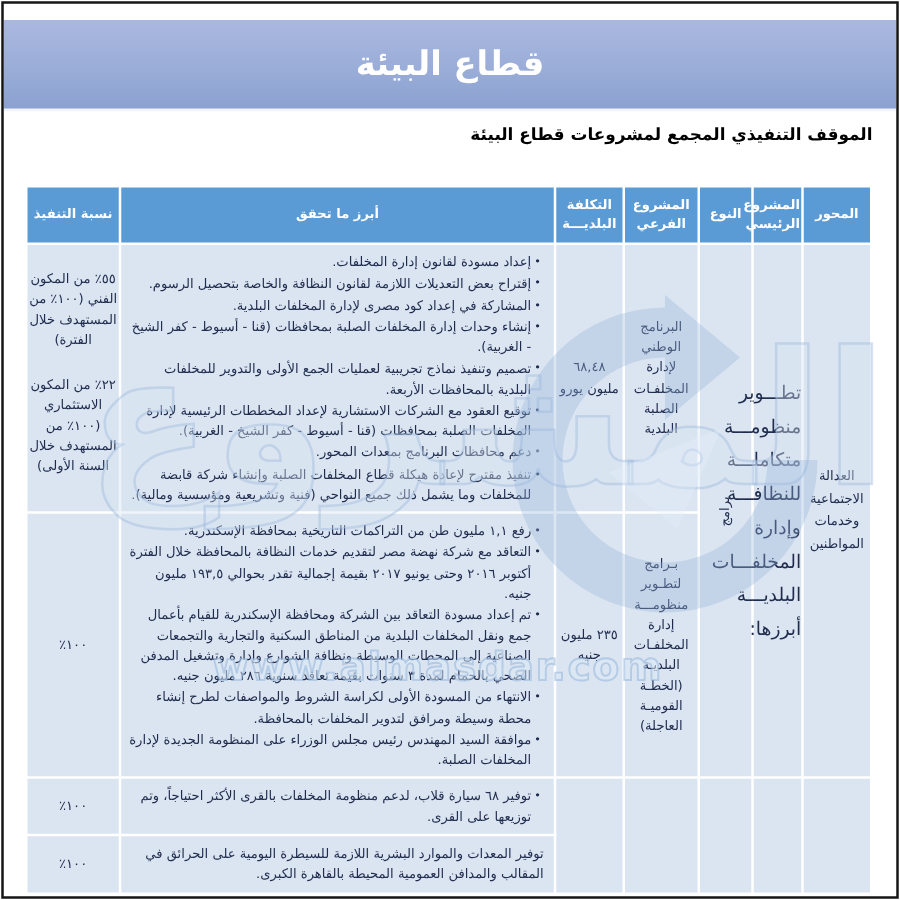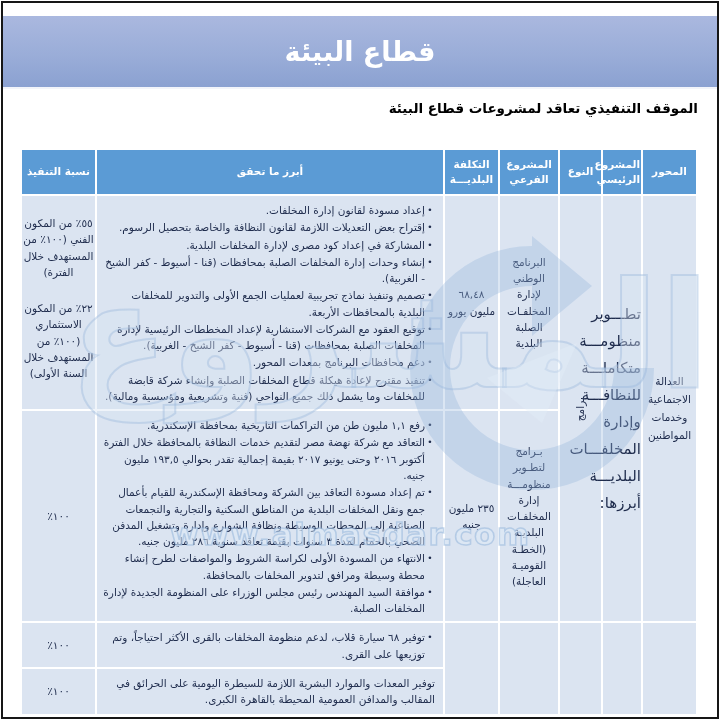--- a/index.html
+++ b/index.html
@@ -92,21 +92,21 @@
 </style>
 </head>
 <body>
 
 <div class="frame"></div>
 
 <div class="banner">
   <div class="banner-title">قطاع البيئة</div>
 </div>
 
-<div class="subtitle">الموقف التنفيذي تعاقد لمشروعات قطاع البيئة</div>
+<div class="subtitle">الموقف التنفيذي المجمع لمشروعات قطاع البيئة</div>
 
 <div class="table-wrap">
 <table>
   <colgroup>
     <col style="width:55px">
         <col style="width:40px">
         <col style="width:43px">
     <col style="width:60px">
         <col style="width:55px">
         <col style="width:348px">

